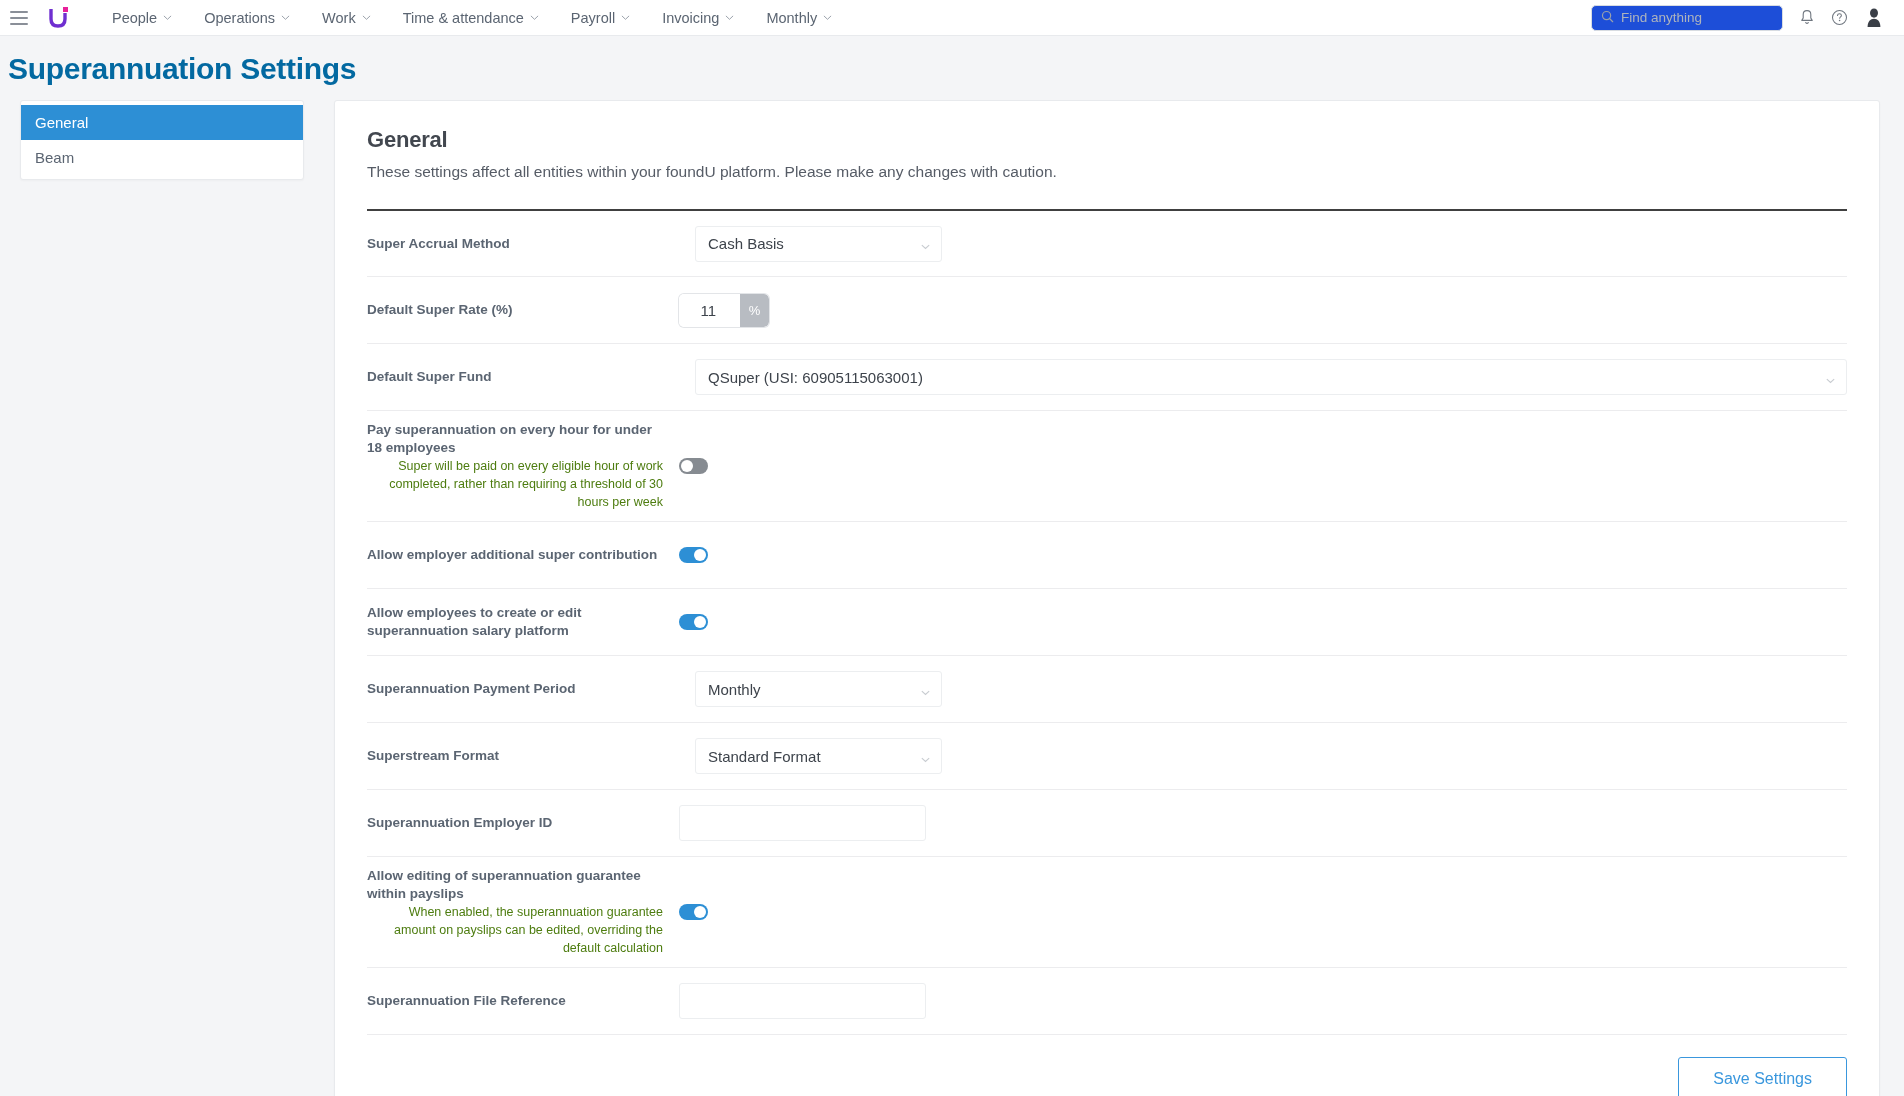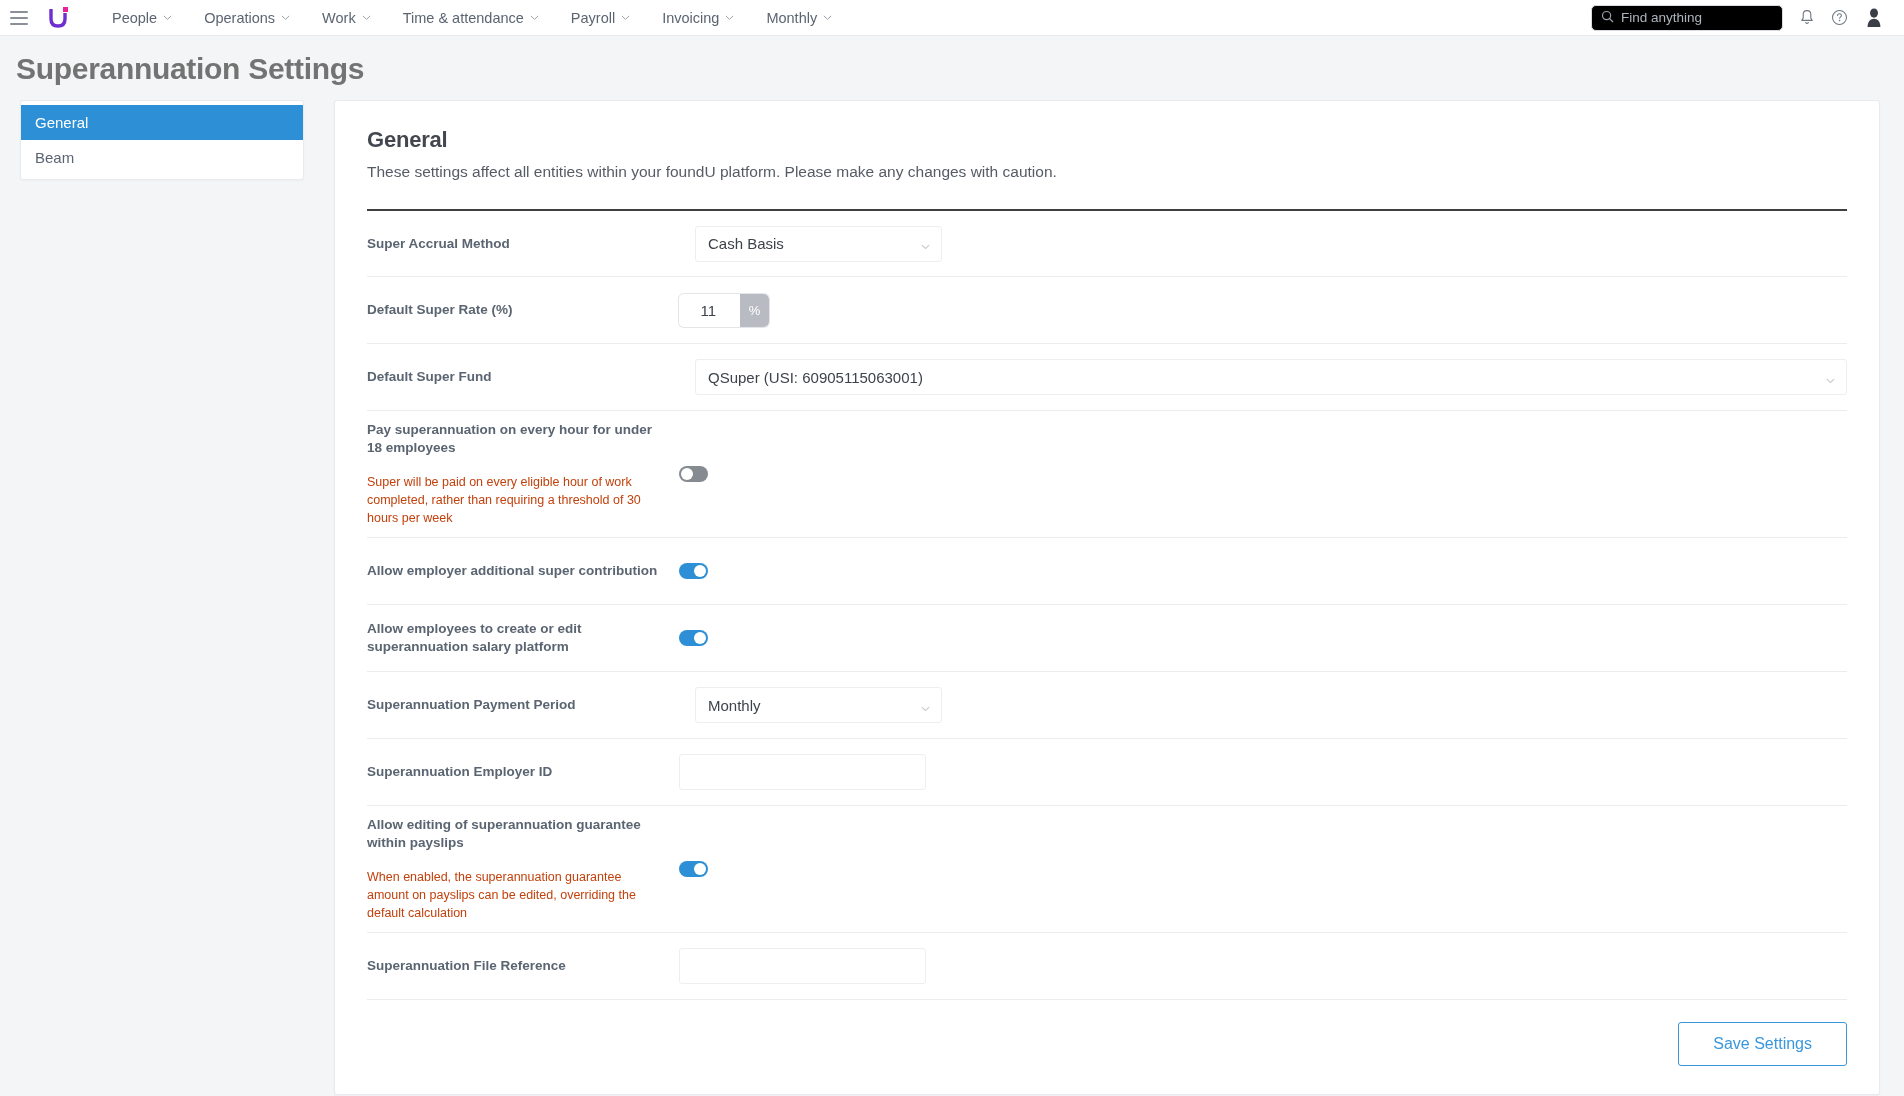--- a/index.html
+++ b/index.html
@@ -35,31 +35,31 @@
   }
   .navitem .chev { width: 9px; height: 9px; }
   .chev svg { display:block; }
 
   .nav-right { margin-left: auto; display: flex; align-items: center; gap: 16px; }
   .searchbox {
     width: 192px; height: 26px;
     border: 1px solid #d8dce1; border-radius: 5px;
     display: flex; align-items: center; gap: 7px;
     padding: 0 9px;
-    background: #000000;
+    background: #1d4ed8;
   }
   .searchbox .ph { font-size: 13.5px; color: #aeb4bd; }
   .ic { display:flex; align-items:center; justify-content:center; cursor:pointer; }
   .avatar-ic { width: 20px; height: 20px; }
 
   
   .page-title {
-    font-size: 30px; font-weight: bold; color: #737373;
+    font-size: 30px; font-weight: bold; color: #0369a1;
     letter-spacing: -0.3px;
-    padding: 16px 0 14px 16px;
+    padding: 16px 0 14px 8px;
   }
 
   
   .layout { display: flex; align-items: flex-start; padding: 0 0 0 20px; }
 
   .sidecard {
     width: 284px;
     background: #fff;
     border: 1px solid #e8eaed;
     border-radius: 3px;
@@ -92,21 +92,21 @@
   .rows { margin-top: 28px; }
   .row {
     display: flex; align-items: center;
     border-top: 1px solid #ececee;
     min-height: 67px;
     padding: 10px 0;
   }
   .row:first-child { border-top: 2px solid #404040; }
   .row-label { flex: 0 0 312px; padding-right: 16px; }
   .row-label .t { font-size: 13.5px; font-weight: bold; color: #5b6572; line-height: 1.32; }
-  .row-label .d { font-size: 12.5px; color: #c2410c; line-height: 1.45; margin-top: 16px; }
+  .row-label .d { font-size: 12.5px; color: #4d7c0f; line-height: 1.45; margin-top: 0; text-align: right; }
   .row-ctl { flex: 1 1 auto; display: flex; align-items: center; }
 
   .select {
     width: 247px; height: 36px;
     border: 1px solid #eceef0; border-radius: 3px;
     background: #fff;
     display: flex; align-items: center;
     padding: 0 10px 0 12px;
     font-size: 15px; color: #3d434b;
     cursor: pointer;
@@ -375,20 +375,35 @@
             <span class="val">Monthly</span>
             <span class="dd">
               <svg width="11" height="11" viewBox="0 0 12 12">
                   <path d="M2 4.4 L6 8.2 L10 4.4" fill="none" stroke="#c8ccd1" stroke-width="1.2"></path>
                 </svg>
             </span>
           </div>
         </div>
       </div>
 
+      <div class="row">
+        <div class="row-label">
+          <div class="t">Superstream Format</div>
+        </div>
+        <div class="row-ctl">
+          <div class="select">
+            <span class="val">Standard Format</span>
+            <span class="dd">
+              <svg width="11" height="11" viewBox="0 0 12 12">
+                  <path d="M2 4.4 L6 8.2 L10 4.4" fill="none" stroke="#c8ccd1" stroke-width="1.2"></path>
+                </svg>
+            </span>
+          </div>
+        </div>
+      </div>
 
       <div class="row">
         <div class="row-label">
           <div class="t">Superannuation Employer ID</div>
         </div>
         <div class="row-ctl">
           <input class="textinput" type="text" value="" style="">
         </div>
       </div>
 

